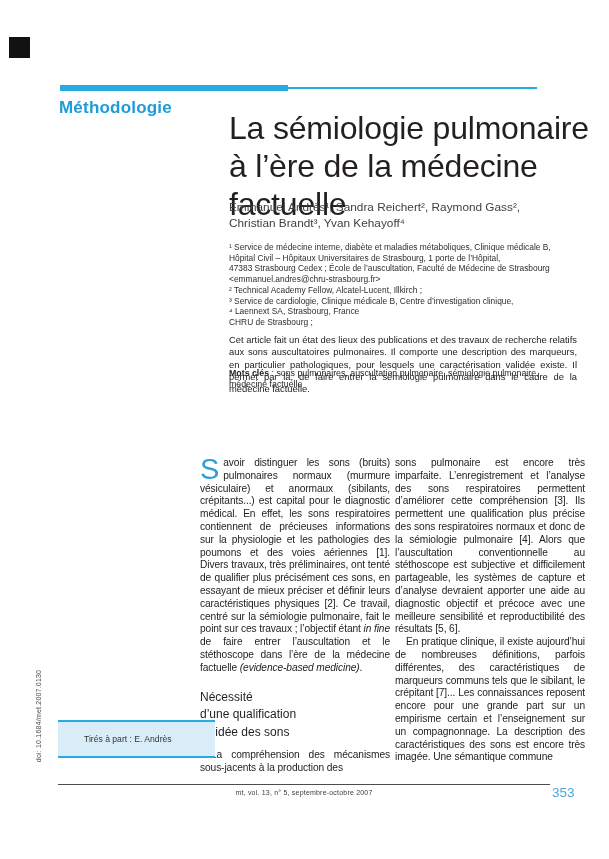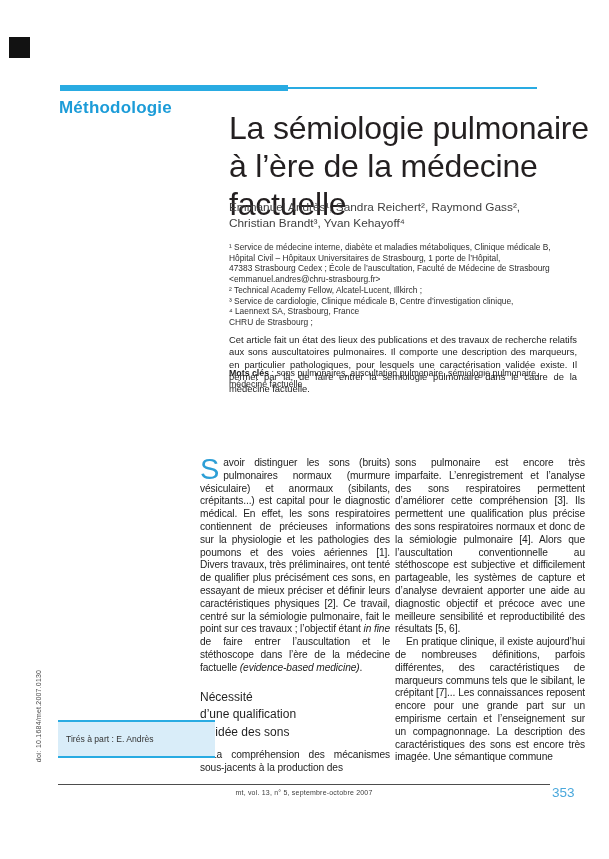--- a/index.html
+++ b/index.html
@@ -67,21 +67,21 @@
   .mt-logo{
     position:absolute;left:86px;top:716px;
     font-size:30px;color:#57abdc;line-height:30px;
   }
   .tires-box{
     position:absolute;left:58px;top:720px;width:157px;height:34px;
     background:#d9edf9;
     border-top:2px solid #29abe2;border-bottom:2px solid #29abe2;
     display:flex;align-items:center;
   }
-  .tires-box span{font-size:8.6px;color:#333333;padding-left:8px;}
+  .tires-box span{font-size:8.6px;color:#333333;padding-left:26px;}
   .footer-line{position:absolute;left:58px;top:784px;width:492px;height:1px;background:#4d4d4d;}
   .footer-ref{
     position:absolute;left:58px;top:789px;width:492px;
     font-size:7px;color:#3d3d3d;text-align:center;letter-spacing:.2px;
   }
   .page-number{
     position:absolute;left:552px;top:785px;
     font-size:13.5px;color:#4aa8dc;
   }
 </style>

